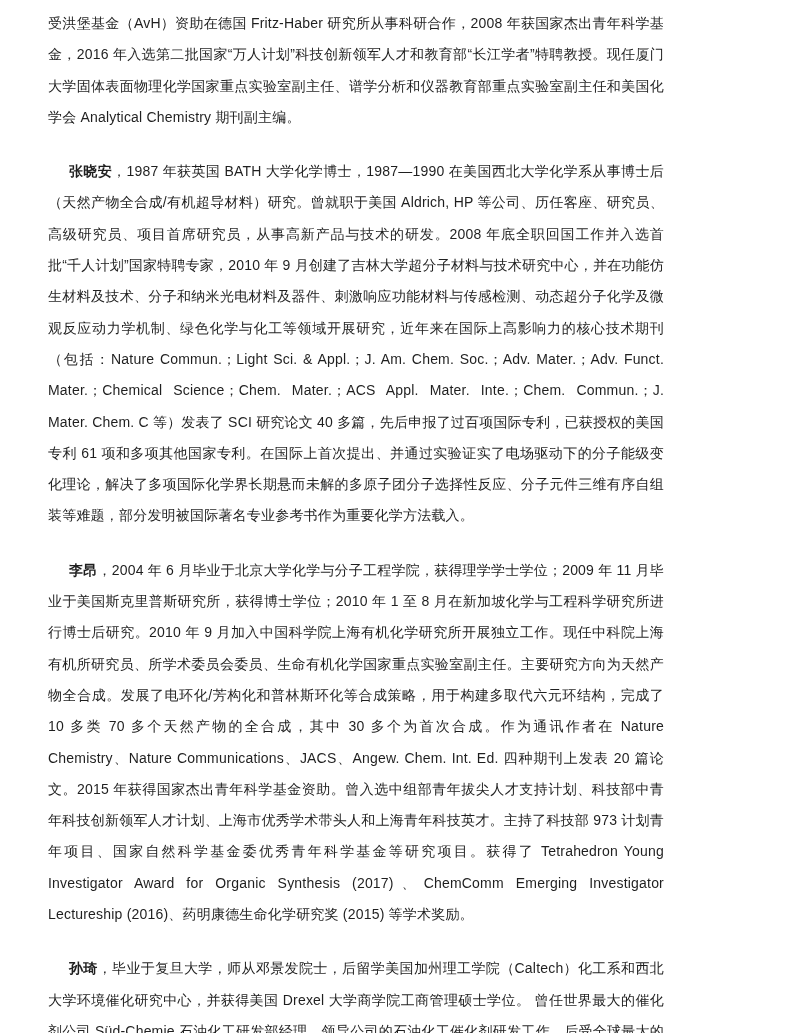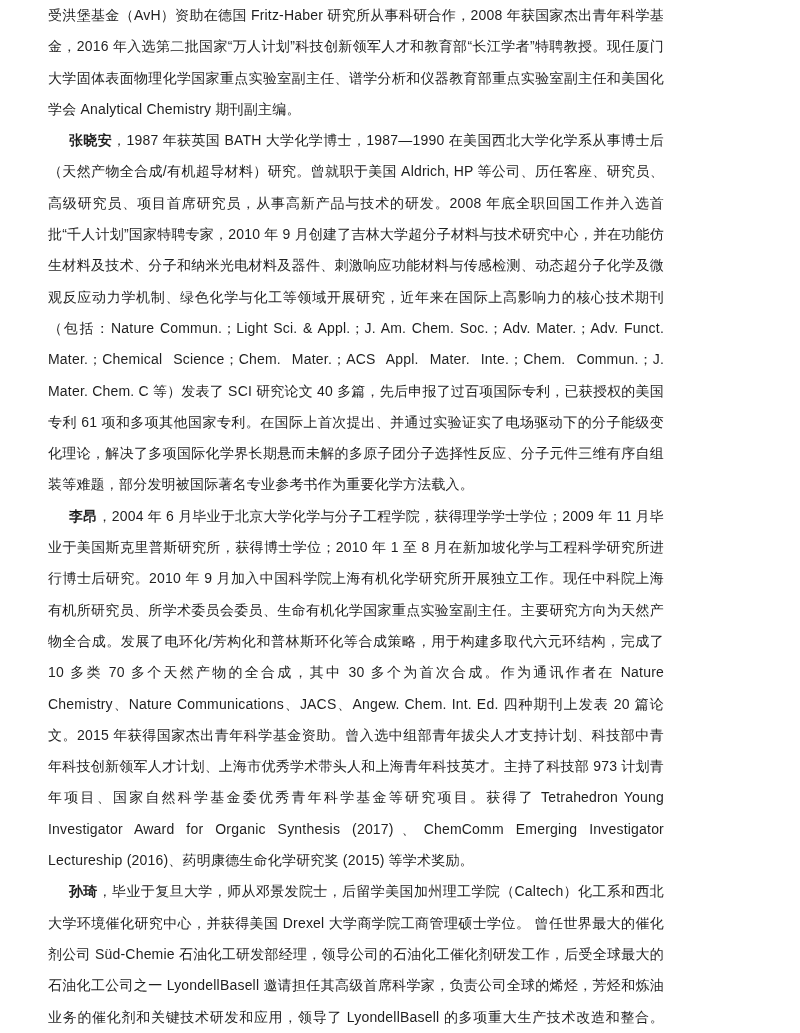--- a/index.html
+++ b/index.html
@@ -6,37 +6,38 @@
     margin: 0;
     padding: 0;
     background: #ffffff;
   }
   .page {
     position: relative;
     width: 686px;
     height: 1033px;
     box-sizing: border-box;
     background: #ffffff;
-    padding: 0 22px 0 48px;
+    padding: 8px 22px 0 48px;
     overflow: hidden;
   }
   .doc-body {
     font-family: "Liberation Sans", "DejaVu Sans", sans-serif;
     font-size: 14px;
     line-height: 31.3px;
     color: #1f1f1f;
     text-align: justify;
     letter-spacing: 0.2px;
   }
   .para {
     margin: 0;
     padding: 0;
   }
   .para.indent {
     text-indent: 21px;
+    margin-top: 23px;
   }
   .lead {
     font-weight: bold;
   }
 </style>
 </head>
 <body>
 
 <div class="page">
   <div class="doc-body">

